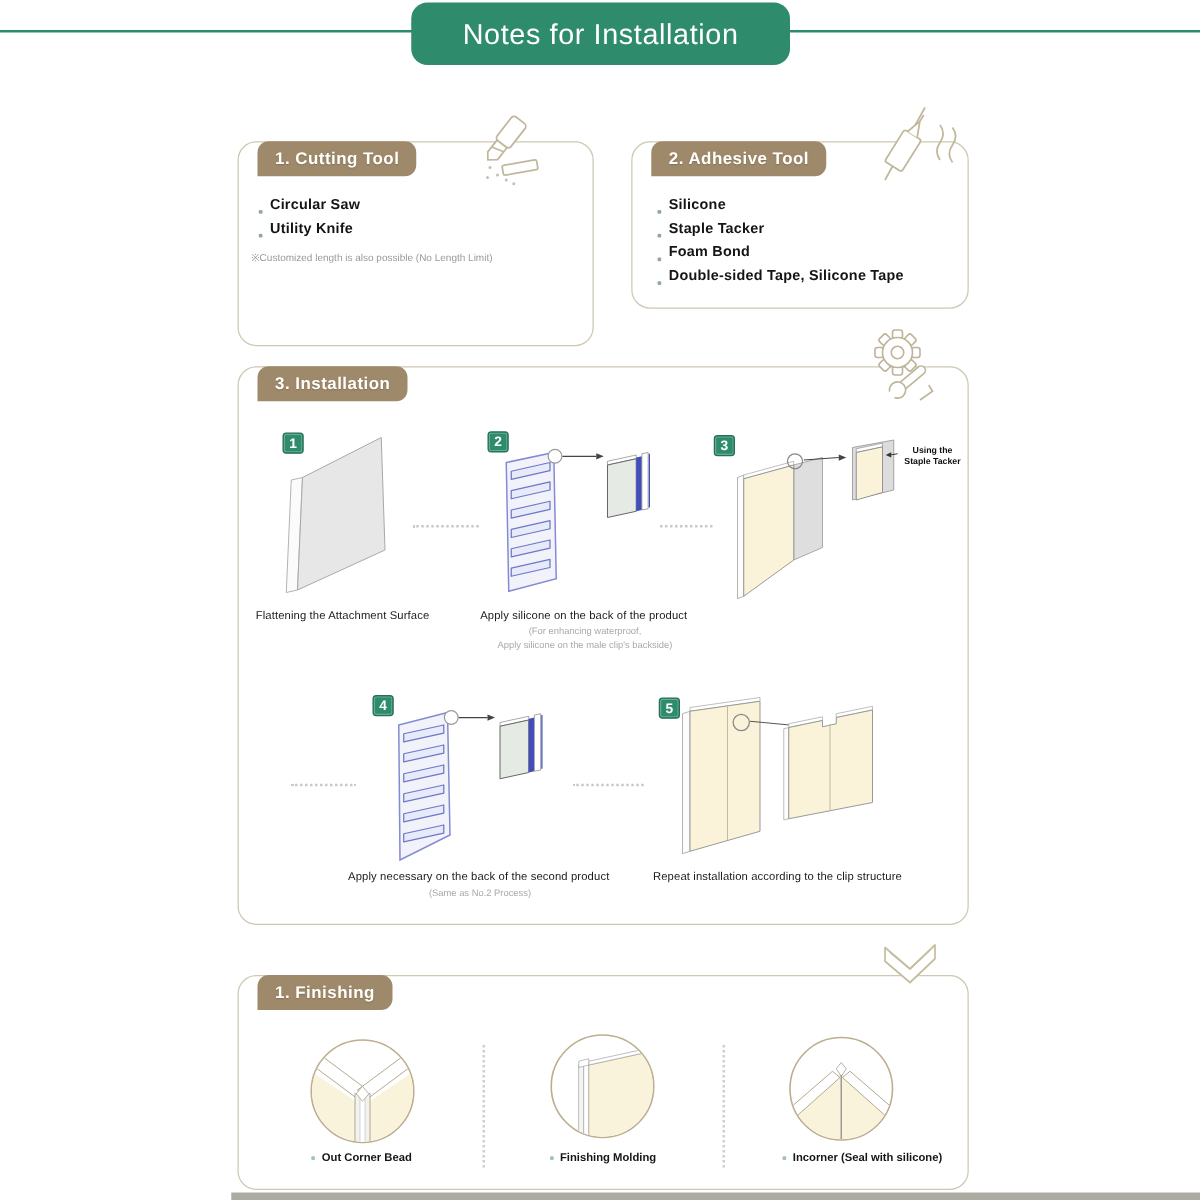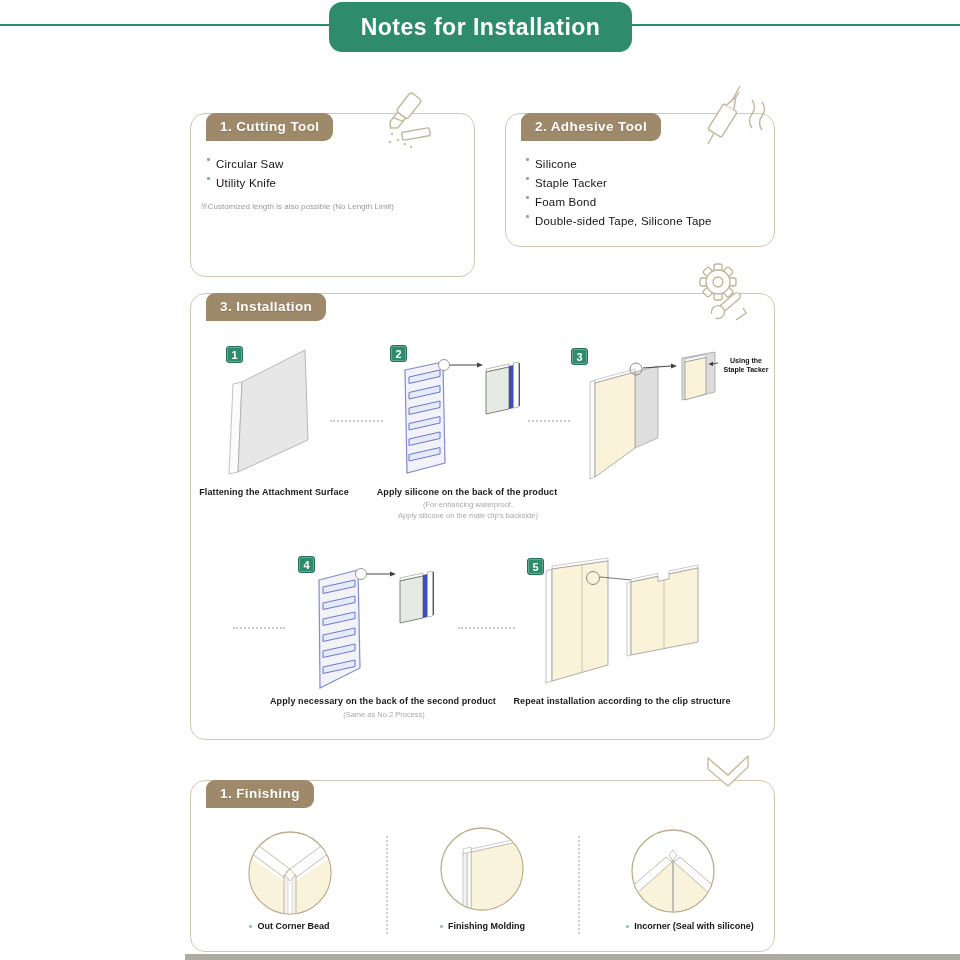--- a/index.html
+++ b/index.html
@@ -1,45 +1,45 @@
 <!DOCTYPE html>
 <html><head>
 <meta charset="utf-8">
 <style>
   *{margin:0;padding:0;box-sizing:border-box}
   html,body{background:#fff}
   .canvas{position:relative;width:960px;height:960px;background:#fff;overflow:hidden;
           font-family:"Liberation Sans",sans-serif;color:#1a1a1a}
   .rule{position:absolute;left:0;right:0;top:24px;height:2px;background:#2e8b6c}
   .title{position:absolute;left:329px;top:2px;width:303px;height:50px;background:#2e8b6c;
-         border-radius:13px;color:#fff;font-weight:bold;font-size:23px;letter-spacing:.5px;
+         border-radius:13px;color:#fff;font-weight:normal;font-size:23px;letter-spacing:.5px;
          display:flex;align-items:center;justify-content:center}
   .box{position:absolute;background:#fff;border:1.5px solid #cfc8b2;border-radius:15px}
   #box-cut{left:190px;top:113px;width:285px;height:164px}
   #box-adh{left:505px;top:113px;width:270px;height:134px}
   #box-inst{left:190px;top:293px;width:585px;height:447px}
   #box-fin{left:190px;top:780px;width:585px;height:172px}
   .tab{position:absolute;left:15px;top:-1px;background:#9e8a6a;color:#fff;font-weight:bold;
        font-size:13.5px;letter-spacing:.4px;padding:6px 14px 7px;border-radius:9px 9px 9px 0;
        text-shadow:0 1px 1px rgba(90,70,40,.35);white-space:nowrap}
   .tool-list{position:absolute;left:16px;top:44px;list-style:none}
   #box-adh .tool-list{left:20px}
-  .tool-item{display:flex;align-items:flex-start;font-weight:normal;font-size:11.5px;line-height:13px;
+  .tool-item{display:flex;align-items:flex-end;font-weight:bold;font-size:11.5px;line-height:13px;
              margin-bottom:6px;letter-spacing:.2px;color:#141414}
   .dot{width:3px;height:3px;background:#93a7a7;border-radius:1px;margin-right:6px;flex:none}
   .note{position:absolute;left:10px;top:86px;font-size:8px;color:#9a9a9a;white-space:nowrap}
   .badge{position:absolute;width:17px;height:17px;background:#2e8b6c;border:1px solid #256f55;
          box-shadow:inset 0 0 0 1px rgba(255,255,255,.28);border-radius:3px;color:#fff;
          font-weight:bold;font-size:11px;display:flex;align-items:center;justify-content:center}
   #b1{left:226px;top:346px}#b2{left:390px;top:345px}#b3{left:571px;top:348px}
   #b4{left:298px;top:556px}#b5{left:527px;top:558px}
   .ill{position:absolute}
   #sv1{left:215px;top:347px}#sv2{left:383px;top:352px}#sv3{left:565px;top:348px}
   #sv4{left:297px;top:555px}#sv5{left:520px;top:555px}
-  .caption{position:absolute;font-weight:bold;font-size:9px;line-height:12px;text-align:center;
+  .caption{position:absolute;font-weight:normal;font-size:9px;line-height:12px;text-align:center;
            color:#1a1a1a;letter-spacing:.1px;white-space:pre-line}
   .subcap{position:absolute;font-size:7.5px;line-height:11px;text-align:center;color:#a9a9a9;
           white-space:pre-line}
   #cap1{left:184px;top:486px;width:180px}
   #cap2{left:352px;top:486px;width:230px}
   #sub2{left:357px;top:499px;width:222px}
   #cap3{left:572px;top:485px;width:180px}
   #cap4{left:253px;top:695px;width:260px}
   #sub4{left:303px;top:709px;width:162px}
   #cap5{left:482px;top:695px;width:280px}

